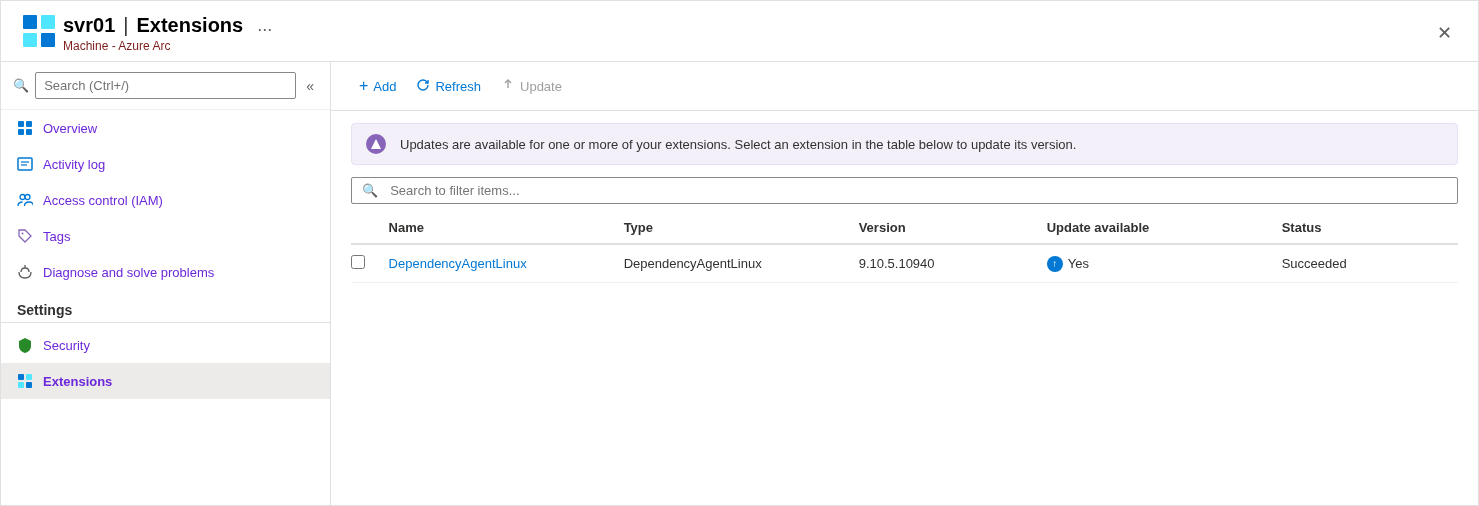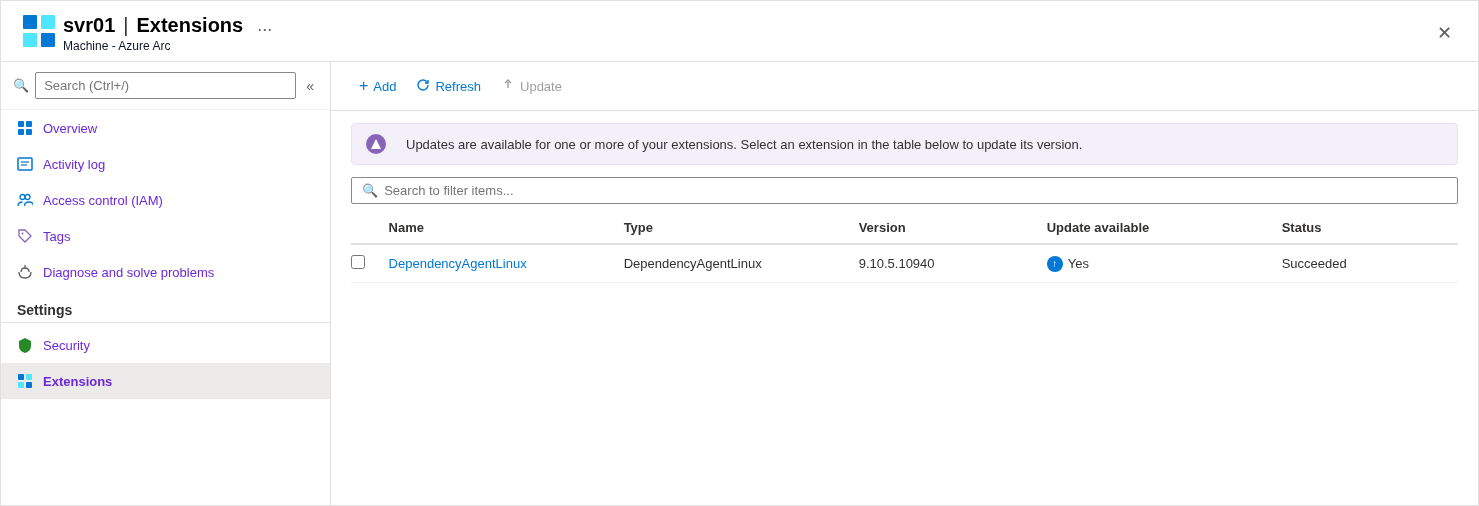--- a/index.html
+++ b/index.html
@@ -5,21 +5,21 @@
     * { box-sizing: border-box; margin: 0; padding: 0; }
     body { font-family: 'Segoe UI', Arial, sans-serif; font-size: 13px; color: #323130; background: #fff; overflow: hidden; }
 
     .app-container { display: flex; flex-direction: column; width: 1479px; height: 506px; border: 1px solid #e0e0e0; overflow: hidden; }
 
     
     .header { display: flex; align-items: center; justify-content: space-between; padding: 12px 20px 8px 20px; border-bottom: 1px solid #e0e0e0; flex-shrink: 0; }
     .header-left { display: flex; gap: 10px; }
     .header-title-group { display: flex; flex-direction: column; }
     .header-title { font-size: 20px; font-weight: 600; color: #000; display: flex; align-items: center; gap: 8px; }
-    .header-subtitle { font-size: 12px; color: #0f172a; margin-top: 1px; }
+    .header-subtitle { font-size: 12px; color: #7f1d1d; margin-top: 1px; }
     .ellipsis-btn { background: none; border: none; cursor: pointer; font-size: 18px; color: #605e5c; padding: 2px 6px; }
     .close-btn { background: none; border: none; cursor: pointer; font-size: 18px; color: #605e5c; padding: 2px 6px; }
 
     
     .main-layout { display: flex; flex: 1; overflow: hidden; }
 
     
     .sidebar { width: 330px; border-right: 1px solid #e0e0e0; display: flex; flex-direction: column; overflow: hidden; flex-shrink: 0; }
     .search-box { padding: 10px 12px; border-bottom: 1px solid #f0f0f0; display: flex; align-items: center; gap: 6px; }
     .search-input { flex: 1; border: 1px solid #8a8886; border-radius: 2px; padding: 5px 8px; font-size: 13px; color: #605e5c; outline: none; }
@@ -31,21 +31,21 @@
     .nav-icon { width: 16px; height: 16px; display: flex; align-items: center; justify-content: center; flex-shrink: 0; }
     .section-header { font-size: 14px; font-weight: 600; color: #323130; padding: 12px 16px 4px 16px; text-transform: none; }
     .section-divider { border: none; border-top: 1px solid #e0e0e0; margin: 0 0 4px 0; }
 
     
     .content { flex: 1; display: flex; flex-direction: column; overflow: hidden; padding: 0; }
     .toolbar { display: flex; align-items: center; gap: 4px; padding: 10px 20px; border-bottom: 1px solid #e0e0e0; flex-shrink: 0; }
     .toolbar-btn { display: flex; align-items: center; gap: 5px; background: none; border: none; cursor: pointer; color: #0078d4; font-size: 13px; padding: 5px 8px; border-radius: 2px; }
     .toolbar-btn.disabled { color: #a19f9d; cursor: default; }
 
-    .notification-bar { display: flex; align-items: center; gap: 20px; margin: 12px 20px; background: #f4f0f9; border: 1px solid #e8e0f4; border-radius: 4px; padding: 10px 14px; flex-shrink: 0; }
+    .notification-bar { display: flex; align-items: center; gap: 14px; margin: 12px 20px; background: #f4f0f9; border: 1px solid #e8e0f4; border-radius: 4px; padding: 10px 14px; flex-shrink: 0; }
     .notification-icon { width: 20px; height: 20px; background: #8764b8; border-radius: 50%; display: flex; align-items: center; justify-content: center; flex-shrink: 0; }
     .notification-text { font-size: 13px; color: #323130; }
 
     .filter-bar { padding: 0 20px 8px 20px; flex-shrink: 0; }
 
     
     .table-container { flex: 1; overflow-y: auto; padding: 0 20px; }
     table { width: 100%; border-collapse: collapse; }
     th { text-align: left; font-weight: 600; font-size: 13px; color: #323130; padding: 8px 12px 8px 0; border-bottom: 2px solid #e0e0e0; }
     td { padding: 10px 12px 10px 0; border-bottom: 1px solid #f0f0f0; font-size: 13px; color: #323130; vertical-align: middle; }
@@ -225,21 +225,21 @@
           <svg width="12" height="12" viewBox="0 0 12 12">
               <polygon points="6,1 11,11 1,11" fill="white"></polygon>
             </svg>
         </div>
         <span class="notification-text">Updates are available for one or more of your extensions. Select an extension in the table below to update its version.</span>
       </div>
 
       <div class="filter-bar">
         <div style="display:flex;align-items:center;border:1px solid #8a8886;border-radius:2px;padding:5px 10px;gap:6px;">
           <span style="color:#605e5c;font-size:13px;">🔍</span>
-          <input style="border: none; outline: none; flex: 1 1 0%; font-size: 13px; color: rgb(96, 94, 92);" type="text" placeholder="Search to filter items...">
+          <input style="border: none; outline: none; flex: 1 1 0%; font-size: 13px; color: rgb(96, 94, 92); margin-left: 6px;" type="text" placeholder="Search to filter items...">
         </div>
       </div>
 
       <div class="table-container">
         <table>
           <thead>
             <tr>
               <th class="col-check"></th>
               <th class="col-name">Name</th>
               <th class="col-type">Type</th>

